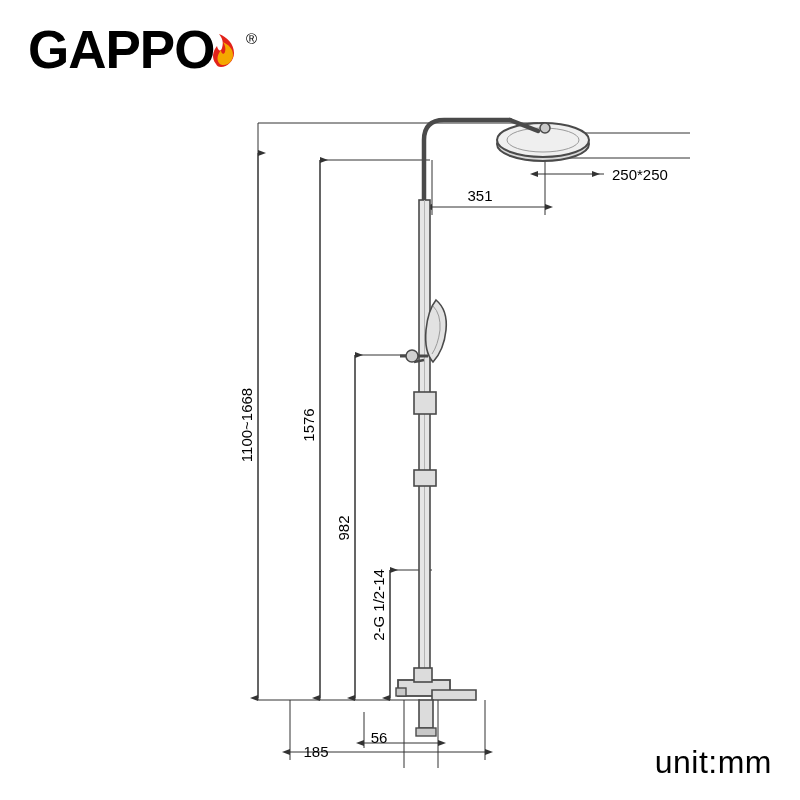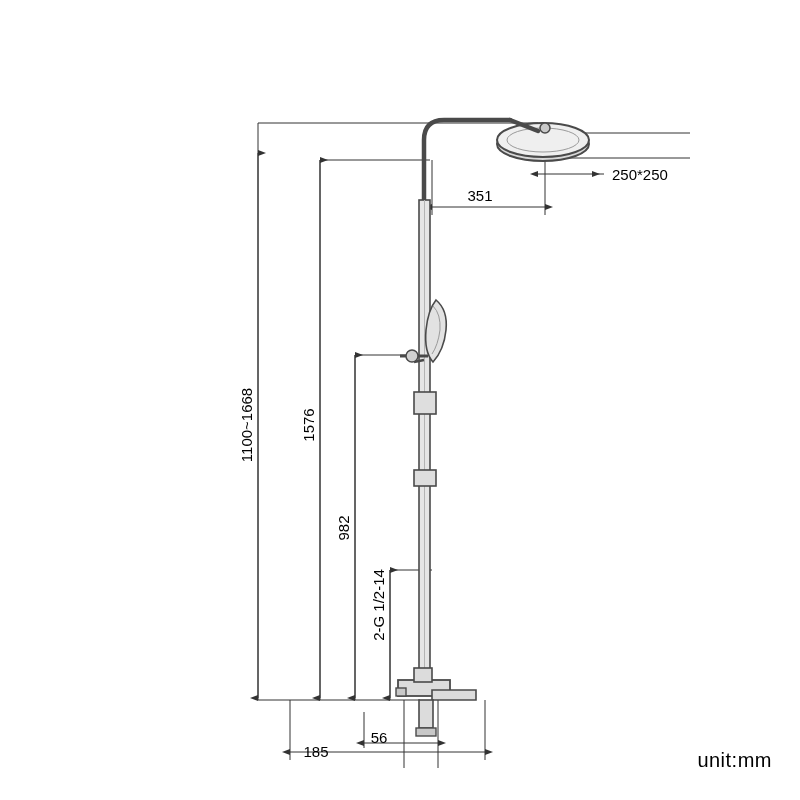--- a/index.html
+++ b/index.html
@@ -27,36 +27,47 @@
   .logo-wrap {
     position: absolute;
     left: 28px;
     top: 18px;
     width: 260px;
     height: 70px;
   }
   .unit-label {
     position: absolute;
     right: 28px;
-    bottom: 28px;
-    font-size: 20px;
+    bottom: 19px;
+    font-size: 32px;
     font-family: "Liberation Sans", sans-serif;
     color: #000000;
     letter-spacing: 0.5px;
   }
   text {
     font-family: "Liberation Sans", sans-serif;
     fill: #000000;
   }
 </style>
 </head>
 <body>
 
 <div id="stage">
 
+  <div class="logo-wrap">
+    <svg width="260" height="70" viewBox="0 0 260 70">
+      <text x="0" y="50" font-size="53" font-weight="bold" font-family="'Liberation Sans', sans-serif" letter-spacing="-1">GAPPO</text>
+
+      <g>
+        <path d="M188 46 C183 40 185 33 189 28 C190 33 193 34 194 30 C196 24 194 20 191 16 C199 19 206 26 206 35 C206 43 199 49 193 49 C190 49 189 48 188 46 Z" fill="#e2231a"></path>
+        <path d="M191 45 C188 41 190 36 193 32 C193 36 196 37 197 34 C198 30 197 27 195 24 C201 27 205 31 205 37 C205 43 200 47 196 47 C193 47 192 46.5 191 45 Z" fill="#f5a800"></path>
+      </g>
+      <text x="218" y="26" font-size="15" font-family="'Liberation Sans', sans-serif">®</text>
+    </svg>
+  </div>
 
   <svg width="800" height="800" viewBox="0 0 800 800">
     <defs>
       <marker id="arrowL" markerWidth="9" markerHeight="9" refX="8" refY="3" orient="auto" markerUnits="userSpaceOnUse">
         <path d="M8,0 L8,6 L0,3 z" fill="#333333"></path>
       </marker>
       <marker id="arrowR" markerWidth="9" markerHeight="9" refX="1" refY="3" orient="auto" markerUnits="userSpaceOnUse">
         <path d="M1,0 L1,6 L9,3 z" fill="#333333"></path>
       </marker>
       <marker id="arrowU" markerWidth="9" markerHeight="9" refX="3" refY="8" orient="auto" markerUnits="userSpaceOnUse">

